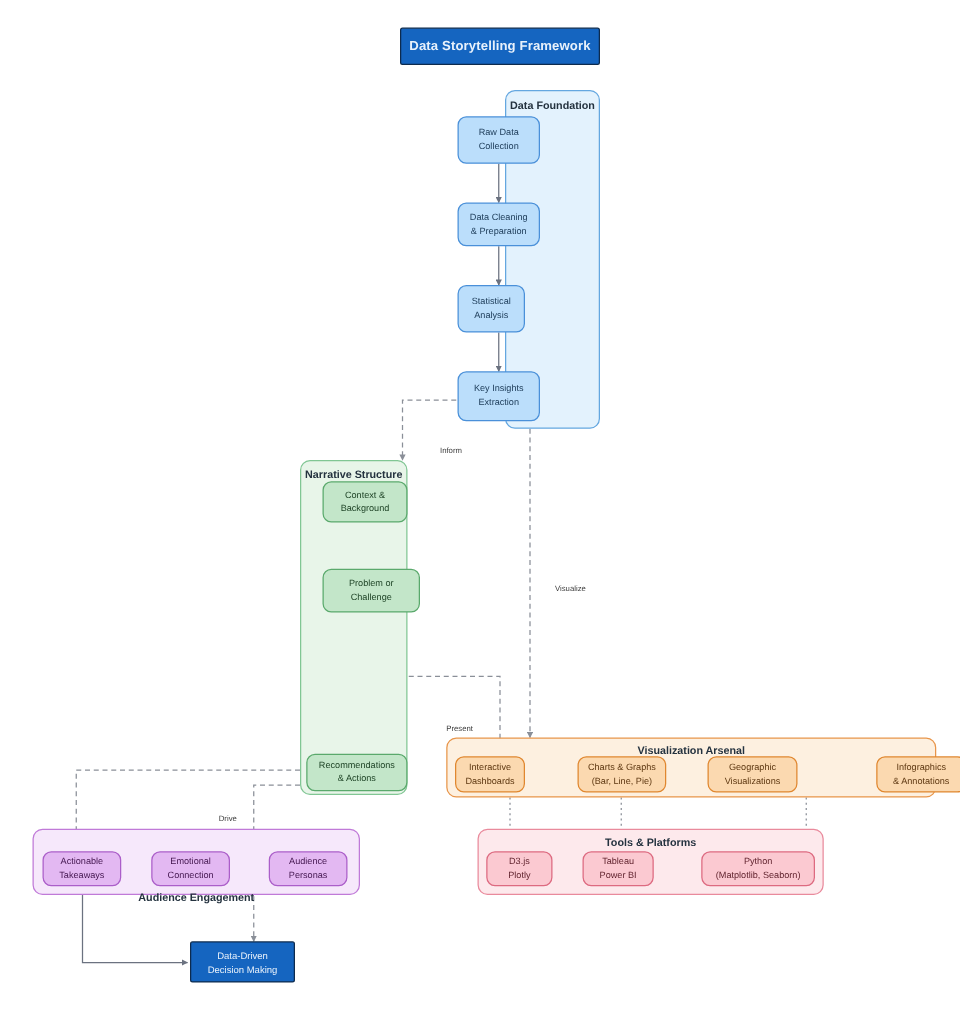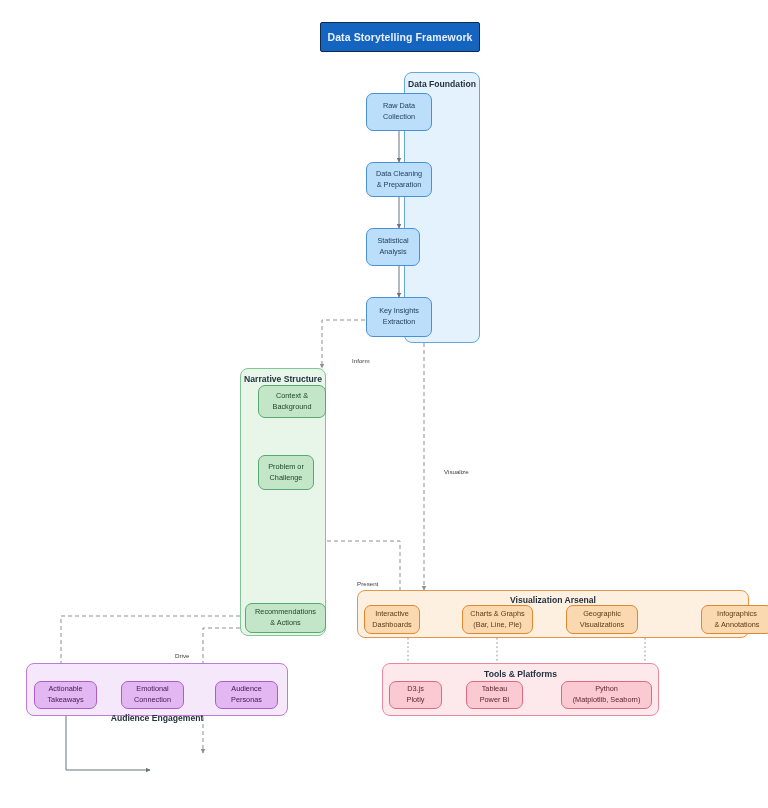--- a/index.html
+++ b/index.html
@@ -115,21 +115,21 @@
   <div class="node n-blue" style="left:366px;top:297px;width:66px;height:40px;">
     <span>Key Insights<br>Extraction</span>
     </div>
 
   <div class="cluster c-green" style="left:240px;top:368px;width:86px;height:268px;">
     <div class="cluster-label" style="top:5px;">Narrative Structure</div>
   </div>
   <div class="node n-green" style="left:258px;top:385px;width:68px;height:33px;">
     <span>Context &amp;<br>Background</span>
     </div>
-  <div class="node n-green" style="left:258px;top:455px;width:56px;height:35px;">
+  <div class="node n-green" style="left:258px;top:455px;width:78px;height:35px;">
     <span>Problem or<br>Challenge</span>
     </div>
   <div class="node n-green" style="left:245px;top:603px;width:81px;height:30px;">
     <span>Recommendations<br>&amp; Actions</span>
     </div>
 
   <div class="cluster c-orange" style="left:357px;top:590px;width:392px;height:48px;">
     <div class="cluster-label" style="top:4px;">Visualization Arsenal</div>
   </div>
   <div class="node n-orange" style="left:364px;top:605px;width:56px;height:29px;">
@@ -164,14 +164,17 @@
   <div class="node n-purple" style="left:34px;top:681px;width:63px;height:28px;">
     <span>Actionable<br>Takeaways</span>
     </div>
   <div class="node n-purple" style="left:121px;top:681px;width:63px;height:28px;">
     <span>Emotional<br>Connection</span>
     </div>
   <div class="node n-purple" style="left:215px;top:681px;width:63px;height:28px;">
     <span>Audience<br>Personas</span>
     </div>
 
+  <div class="node n-final" style="left:152px;top:753px;width:84px;height:33px;">
+    <span>Data-Driven<br>Decision Making</span>
+    </div>
 
 </div>
 
 </body></html>

